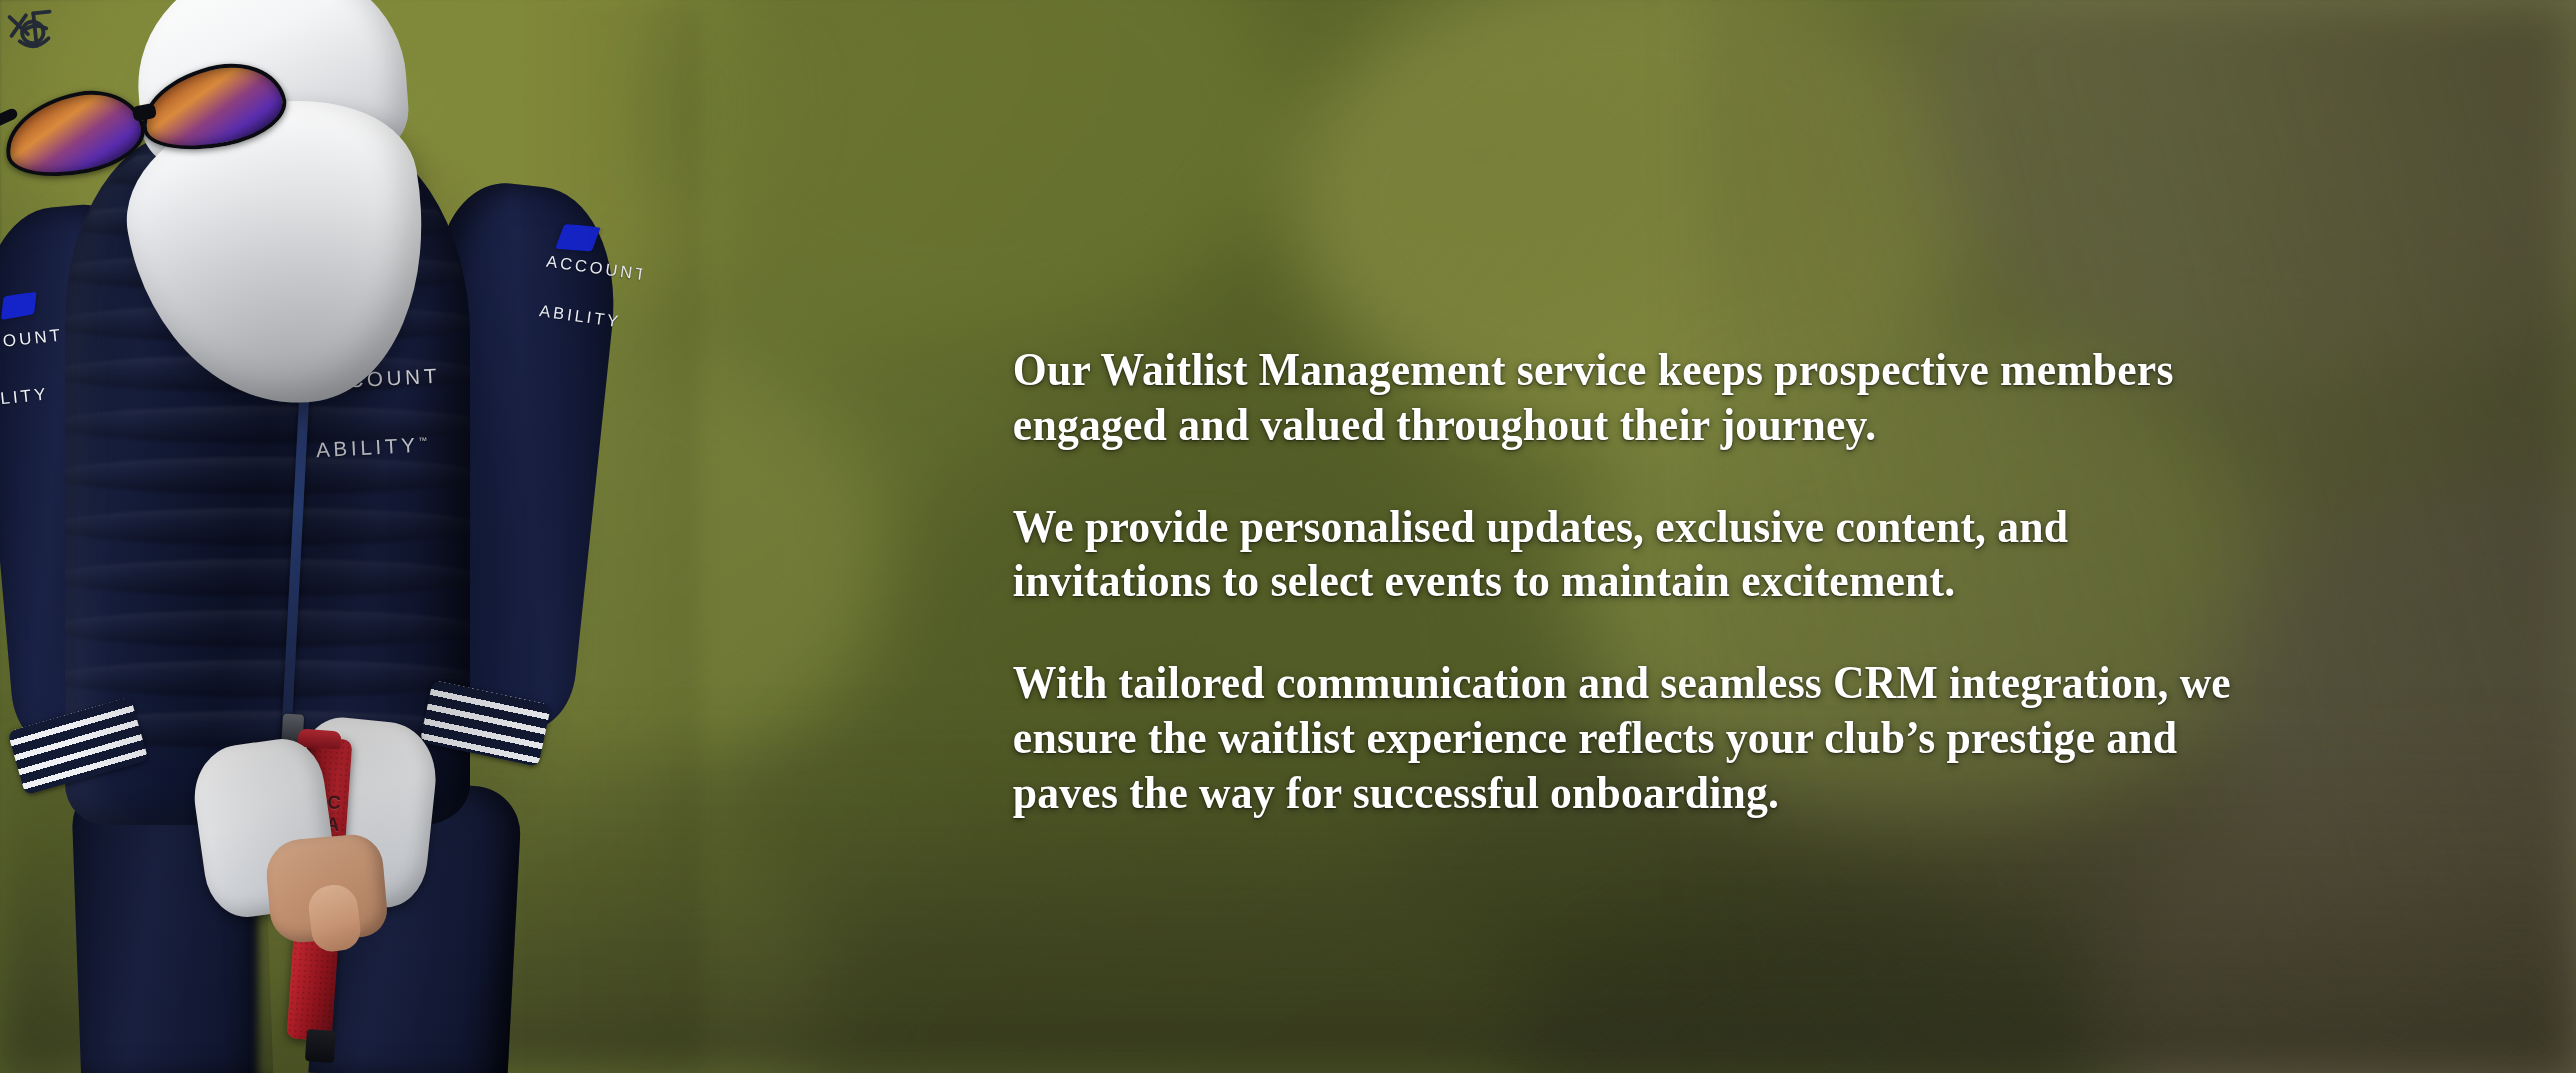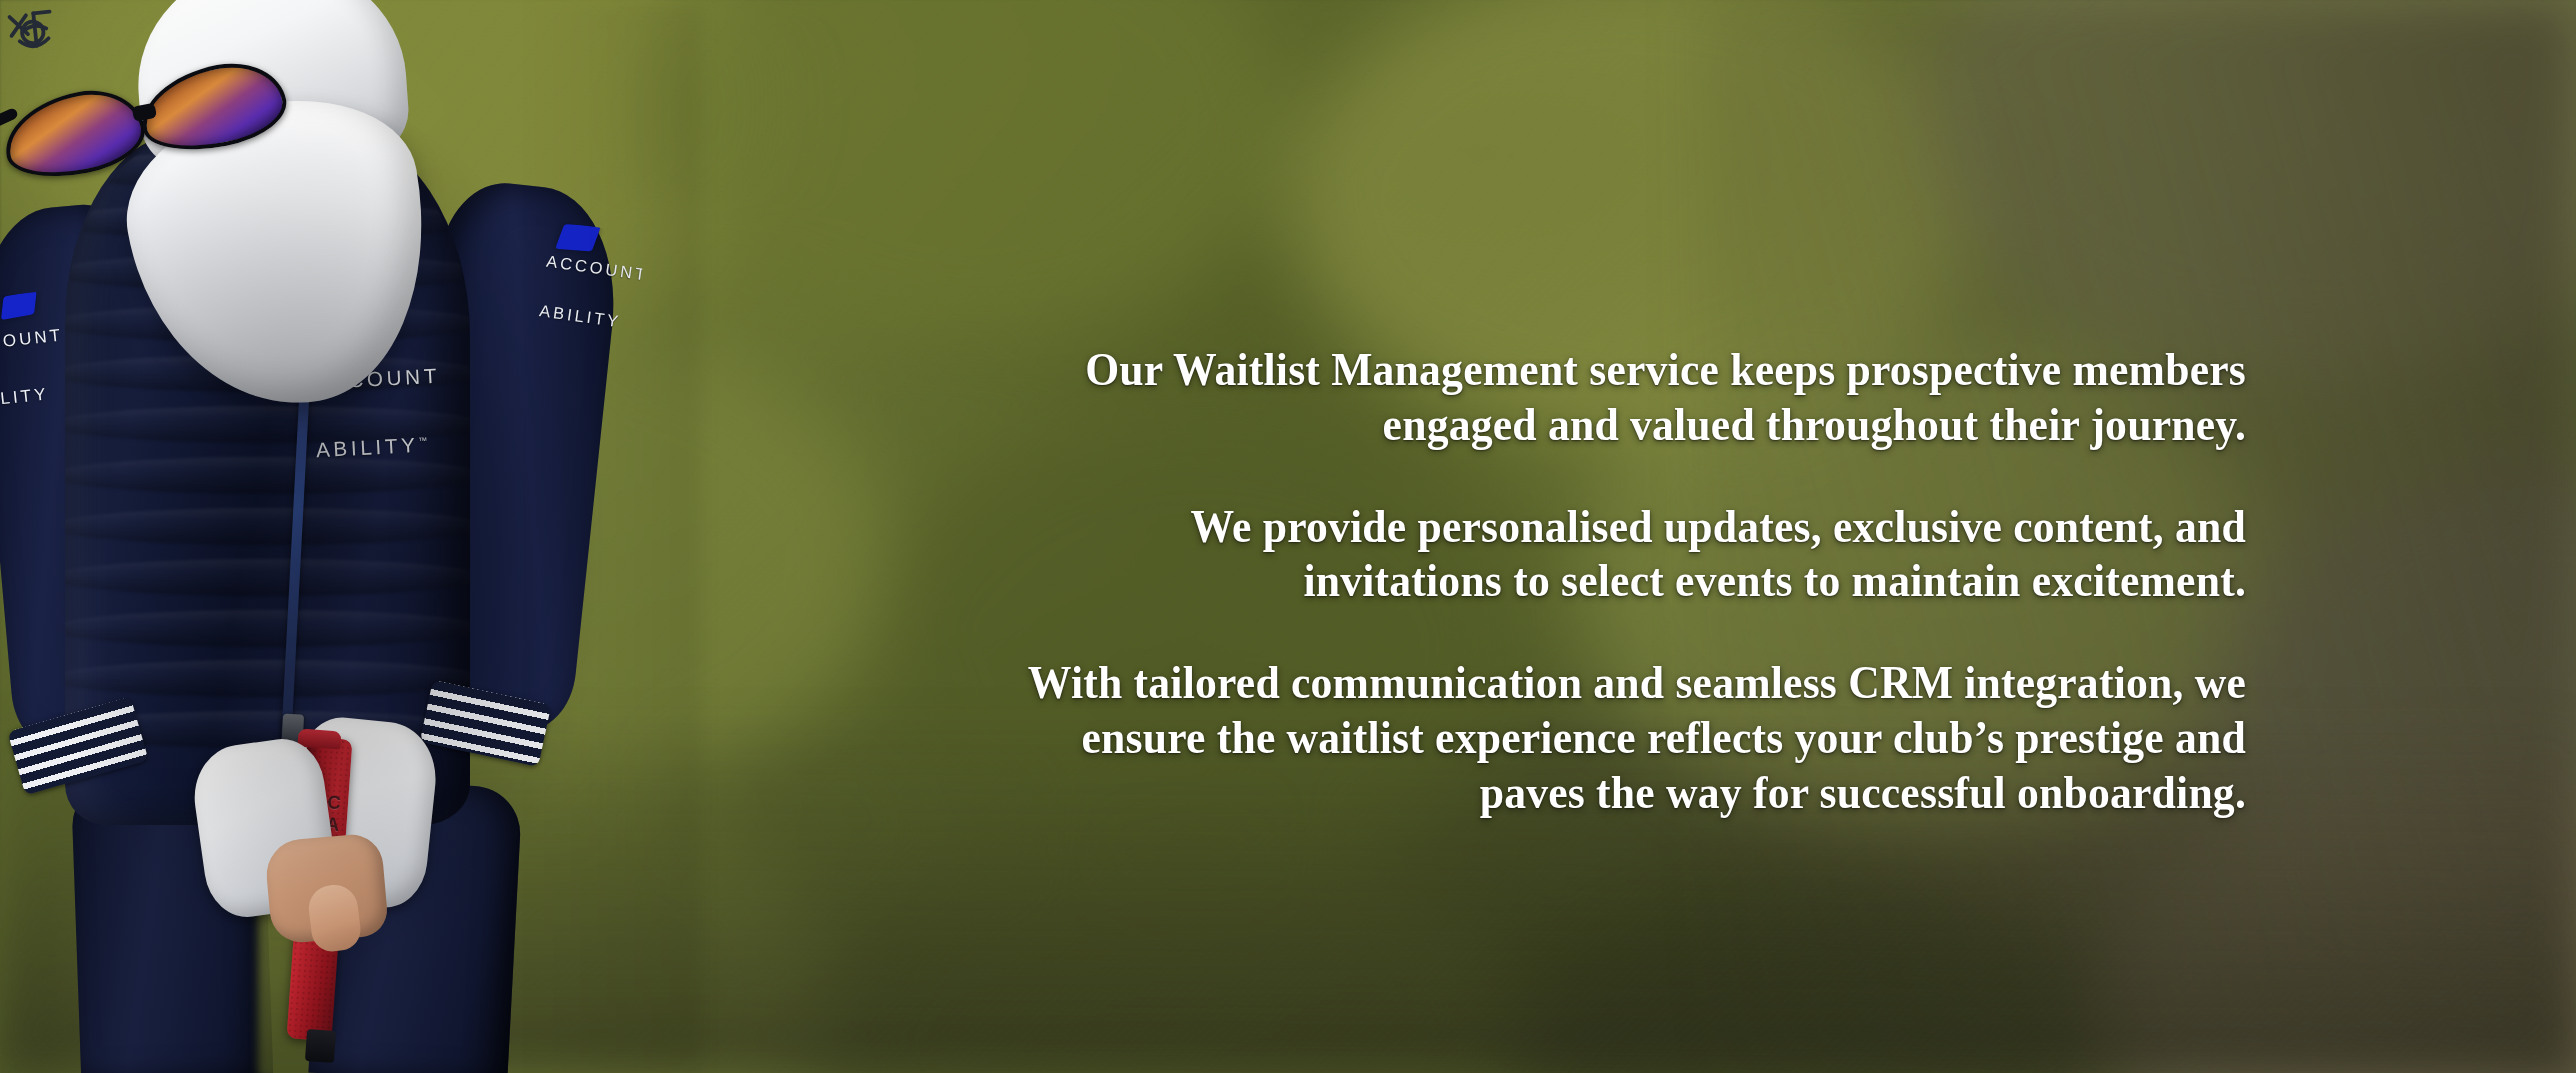--- a/index.html
+++ b/index.html
@@ -332,21 +332,20 @@
     pointer-events:none;
     filter:blur(9.6px);
   }
 
   
   .copy{
     position:absolute;
     right:330px;
     top:295px;
     width:1326px;
-    text-align:right;
     color:#ffffff;
   }
   .para{
     font-family:"Liberation Serif", serif;
     font-weight:700;
     font-size:47px;
     line-height:1.165;
     letter-spacing:.004em;
     color:#ffffff;
     text-shadow:0 2.1px 6.9px rgba(20,22,10,.55), 0 0.7px 2.1px rgba(0,0,0,.5);

